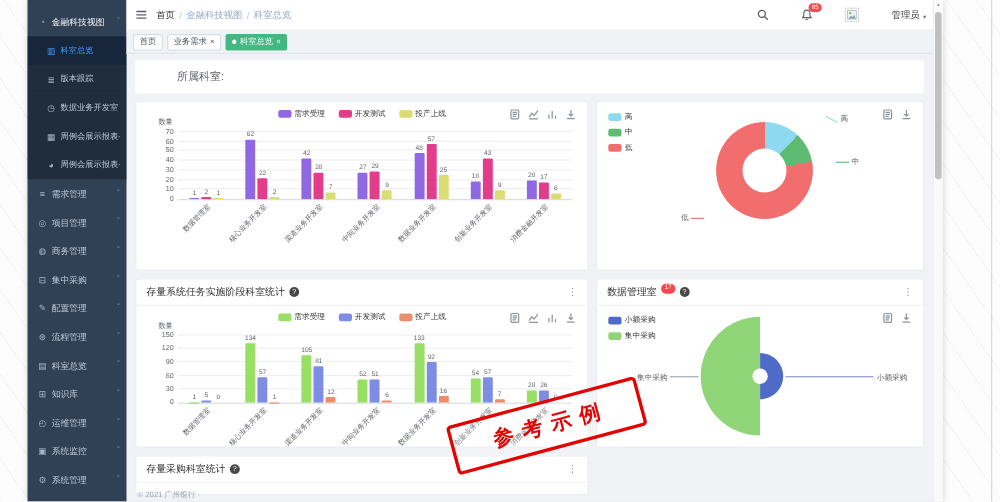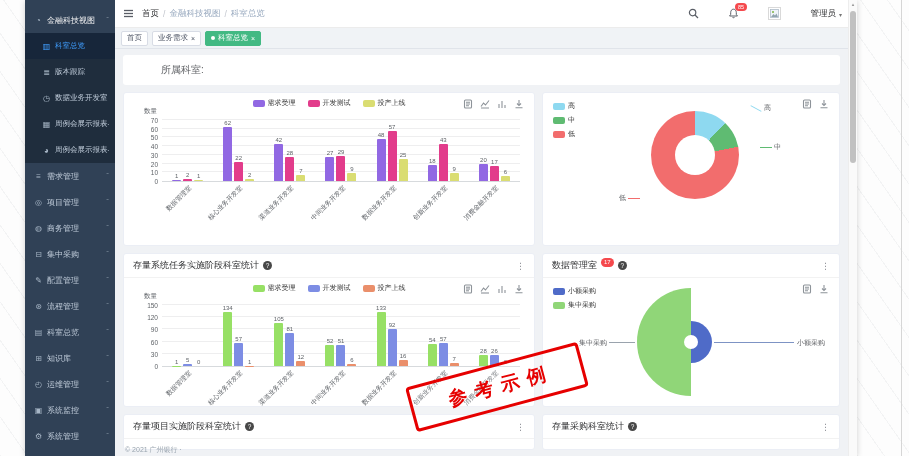--- a/index.html
+++ b/index.html
@@ -692,27 +692,20 @@
                 <div class="rose-big" style="background: rgb(144, 214, 120);"></div>
                 <div class="rose-small" style="background: rgb(79, 107, 200);"></div>
                 <div class="rose-hole"></div>
                 <div class="rose-line-l"></div>
                 <div class="rose-line-r"></div>
                 <div class="rose-lab-l">集中采购</div>
                 <div class="rose-lab-r">小额采购</div>
               </div>
           </section>
 
-          <section class="panel p-r3">
-            <div class="panel-header">
-              <span class="panel-title">存量项目实施阶段科室统计</span>
-              <span class="help"></span>
-              <span class="kebab"></span>
-            </div>
-          </section>
 
           <section class="panel p-r3">
             <div class="panel-header">
               <span class="panel-title">存量采购科室统计</span>
               <span class="help"></span>
               <span class="kebab"></span>
             </div>
           </section>
         </div>
 

